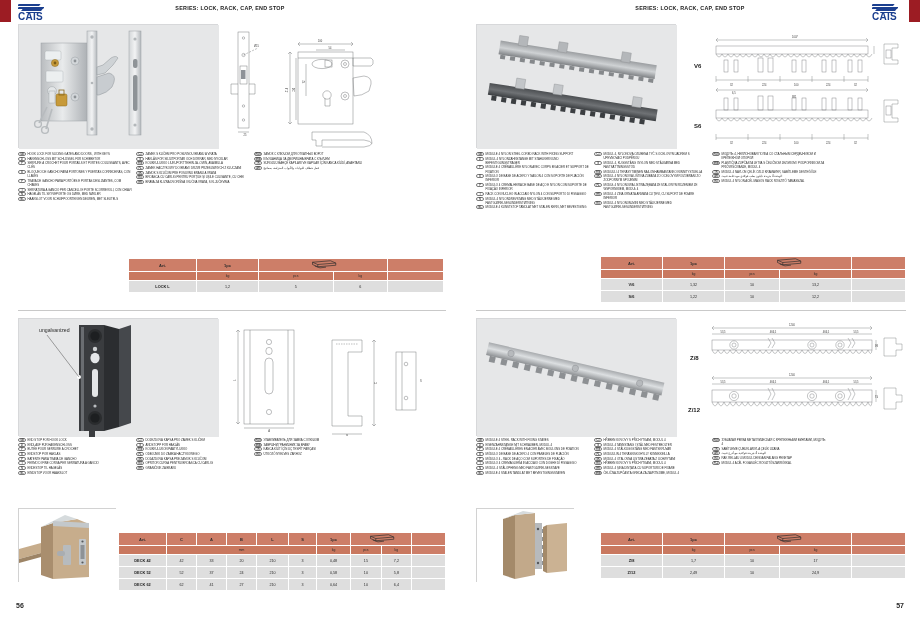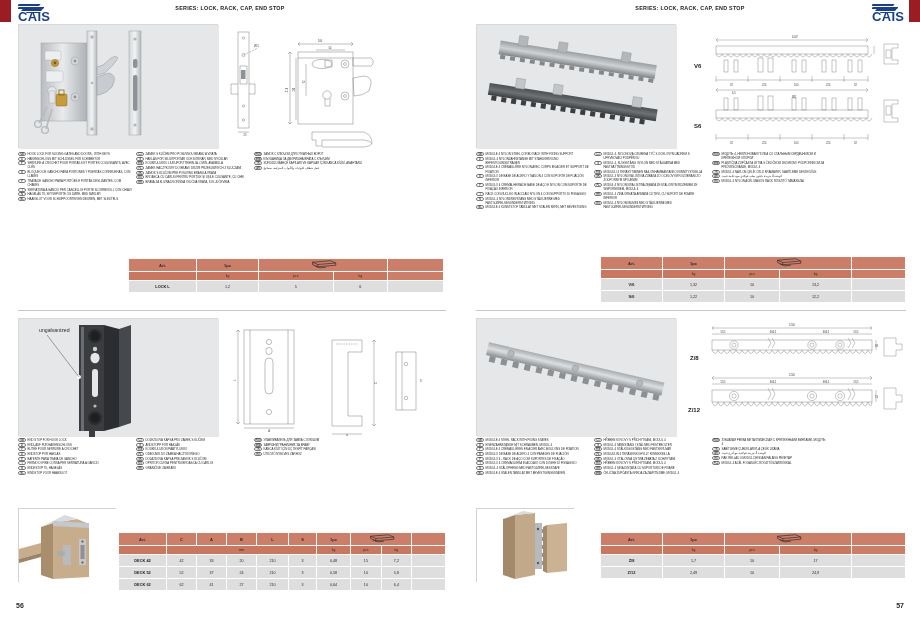--- a/index.html
+++ b/index.html
@@ -24,21 +24,21 @@
     font-size: 5.4px; font-weight: bold; letter-spacing: .25px; color: #1a1a1a;
   }
   .logo { position: absolute; top: 4px; width: 30px; height: 17px; }
   .logo-left { left: 18px; }
   .logo-right { right: 18px; }
   .logo-mark { width: 26px; height: 9px; position: relative; overflow: hidden; }
   .logo-mark i {
     position: absolute; display: block; height: 1.6px; background: #1b3f8f;
     transform: skewX(-38deg); left: 0;
   }
-  .logo-text { font-size: 13px; font-weight: bold; color: #1b3f8f; letter-spacing: .3px; line-height: 8px; }
+  .logo-text { font-size: 10px; font-weight: bold; color: #1b3f8f; letter-spacing: .3px; line-height: 8px; }
 
   
   .panel { position: absolute; }
   .img-box { background: #e6e7e8; border: 1px solid #d7d8da; }
 
   
   .trans-cols { position: absolute; display: flex; gap: 4px; }
   .trans-col { width: 114px; }
   .trans-line { display: flex; align-items: flex-start; gap: 1.5px; margin-bottom: 0.6px; line-height: 4.1px; }
   .lang-badge {

